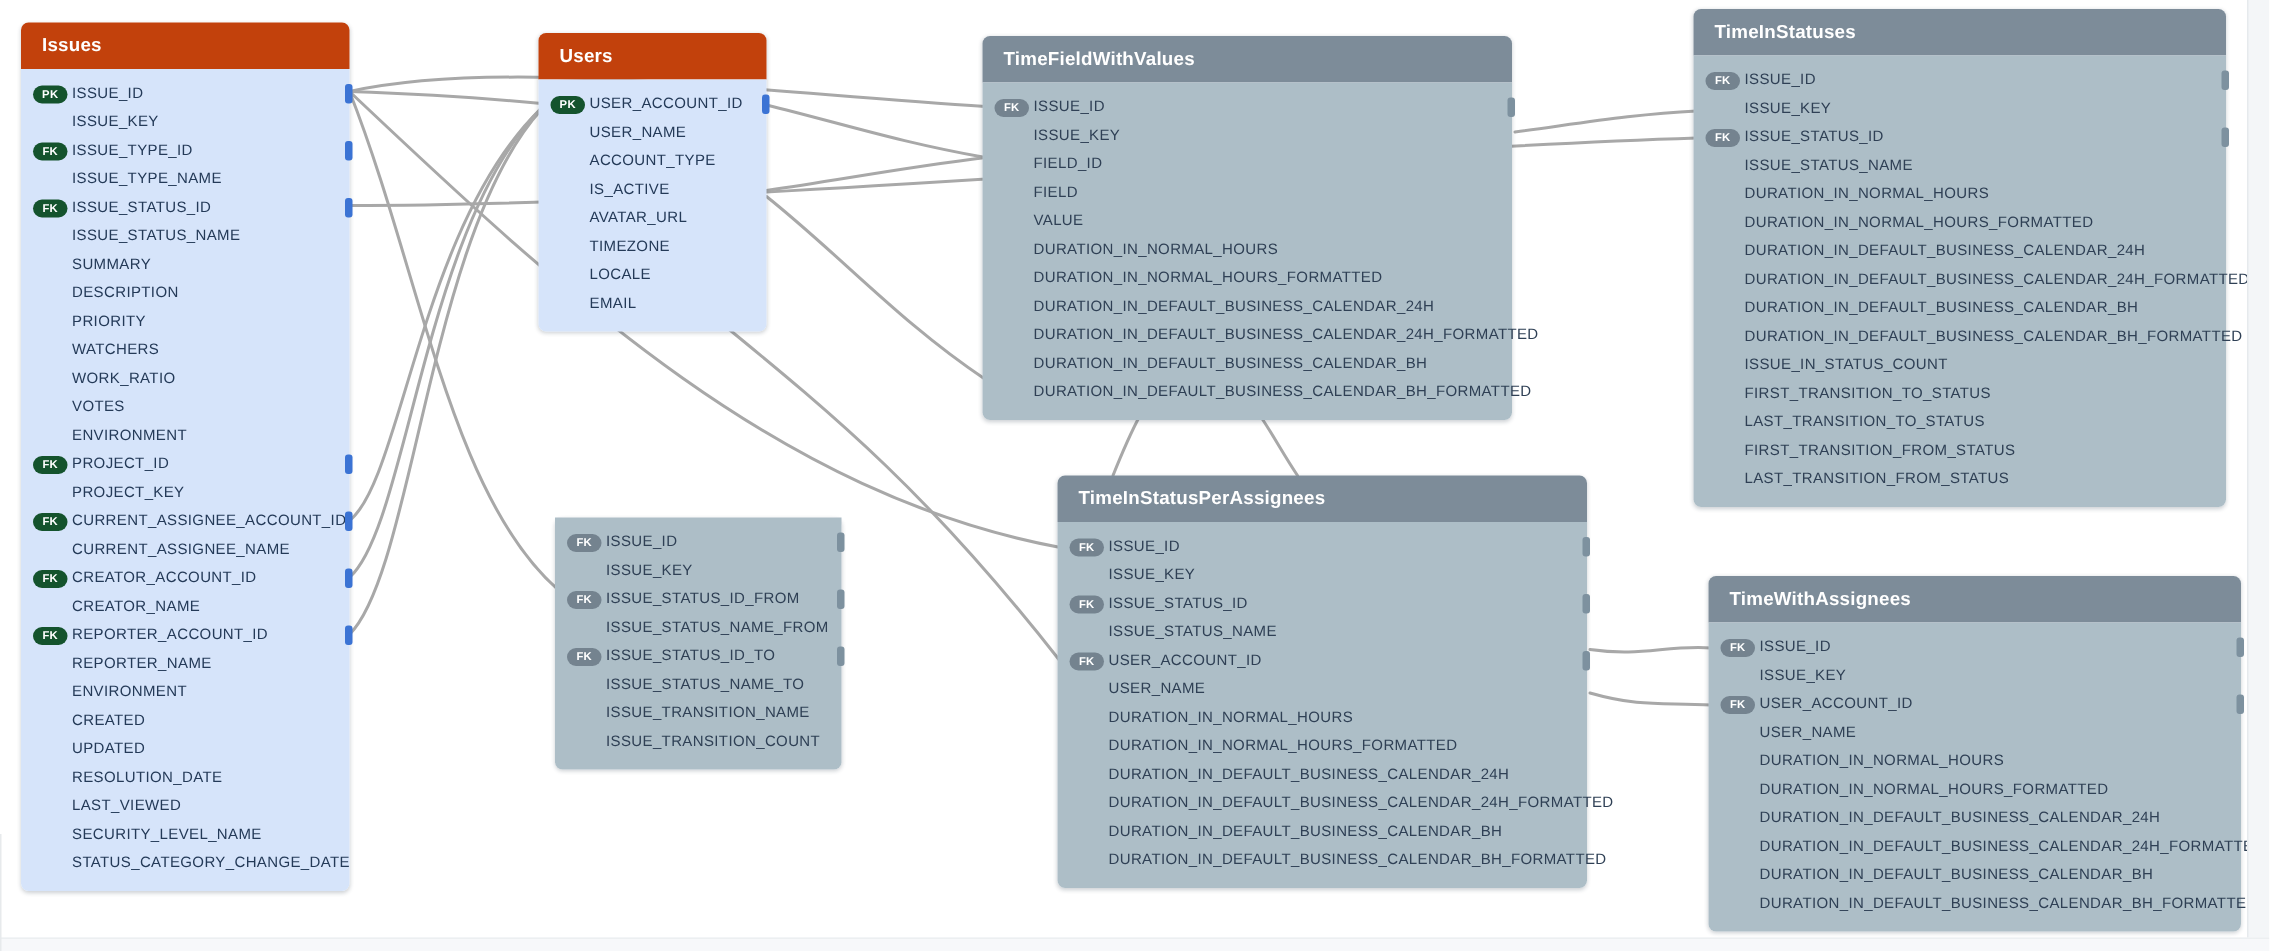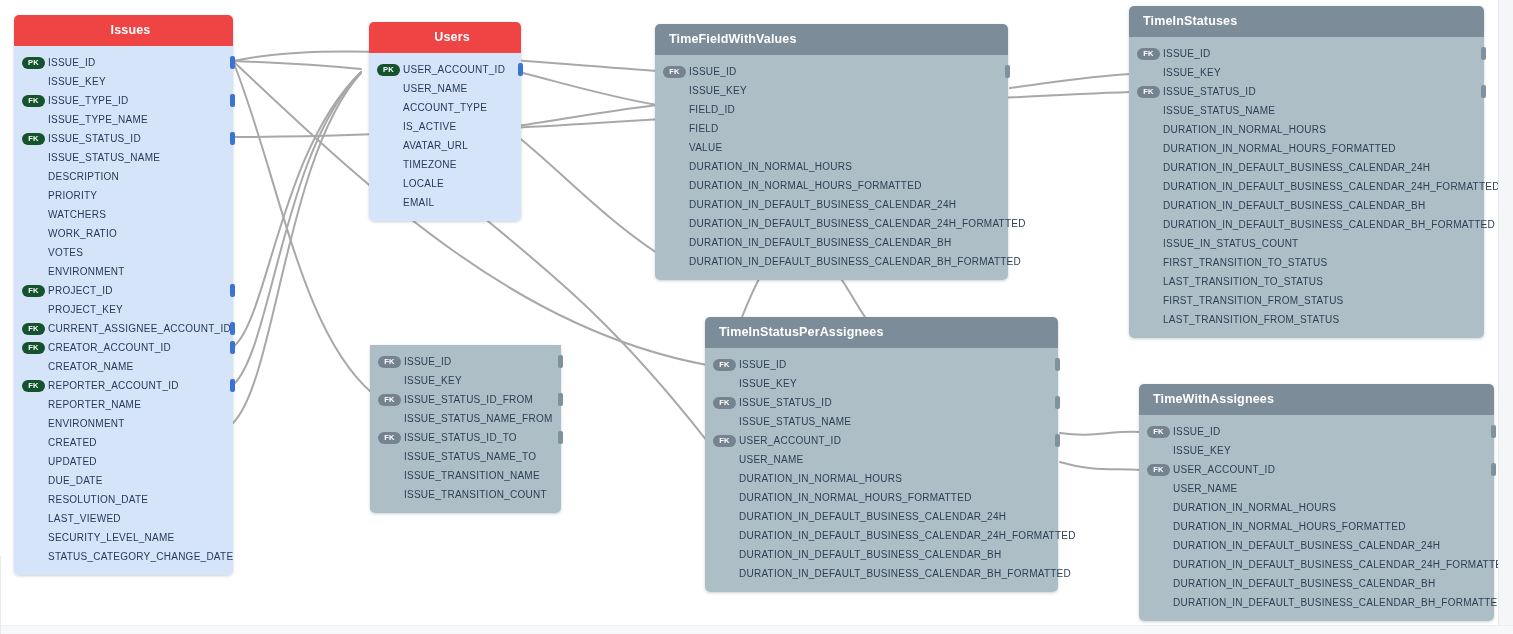--- a/index.html
+++ b/index.html
@@ -118,21 +118,21 @@
   .port {
     position: absolute;
     width: 5px;
     height: 13px;
     border-radius: 2px;
     top: 3px;
   }
   .port.right { right: -2px; }
 
   
-  .theme-blue .table-header { background: #ef4444; text-align: center; }
+  .theme-blue .table-header { background: #c2410c; }
   .theme-blue .table-body   { background: #d6e4fa; }
   .theme-blue .col-row      { color: #243a58; }
   .theme-blue .key-badge    { background: #14532d; }
   .theme-blue .port         { background: #3b73d4; }
 
   
   .theme-slate .table-header { background: #7d8c99; }
   .theme-slate .table-body   { background: #adbec7; }
   .theme-slate .col-row      { color: #2f4055; }
   .theme-slate .key-badge    { background: #74838f; }
@@ -166,44 +166,45 @@
   <div id="tables-layer">
       <div class="table-card theme-blue" style="left: 14px; top: 15px; width: 219px;">
         <div class="table-header">Issues</div>
         <div class="table-body">
           <div class="col-row"><span class="key-badge">PK</span><span>ISSUE_ID</span><span class="port right"></span></div>
           <div class="col-row"><span>ISSUE_KEY</span></div>
           <div class="col-row"><span class="key-badge">FK</span><span>ISSUE_TYPE_ID</span><span class="port right"></span></div>
           <div class="col-row"><span>ISSUE_TYPE_NAME</span></div>
           <div class="col-row"><span class="key-badge">FK</span><span>ISSUE_STATUS_ID</span><span class="port right"></span></div>
           <div class="col-row"><span>ISSUE_STATUS_NAME</span></div>
+          <div class="col-row"><span>SUMMARY</span></div>
           <div class="col-row"><span>DESCRIPTION</span></div>
           <div class="col-row"><span>PRIORITY</span></div>
           <div class="col-row"><span>WATCHERS</span></div>
           <div class="col-row"><span>WORK_RATIO</span></div>
           <div class="col-row"><span>VOTES</span></div>
           <div class="col-row"><span>ENVIRONMENT</span></div>
           <div class="col-row"><span class="key-badge">FK</span><span>PROJECT_ID</span><span class="port right"></span></div>
           <div class="col-row"><span>PROJECT_KEY</span></div>
           <div class="col-row"><span class="key-badge">FK</span><span>CURRENT_ASSIGNEE_ACCOUNT_ID</span><span class="port right"></span></div>
+          <div class="col-row"><span>CURRENT_ASSIGNEE_NAME</span></div>
           <div class="col-row"><span class="key-badge">FK</span><span>CREATOR_ACCOUNT_ID</span><span class="port right"></span></div>
           <div class="col-row"><span>CREATOR_NAME</span></div>
           <div class="col-row"><span class="key-badge">FK</span><span>REPORTER_ACCOUNT_ID</span><span class="port right"></span></div>
           <div class="col-row"><span>REPORTER_NAME</span></div>
           <div class="col-row"><span>ENVIRONMENT</span></div>
           <div class="col-row"><span>CREATED</span></div>
           <div class="col-row"><span>UPDATED</span></div>
-          <div class="col-row"><span>DUE_DATE</span></div>
           <div class="col-row"><span>RESOLUTION_DATE</span></div>
           <div class="col-row"><span>LAST_VIEWED</span></div>
           <div class="col-row"><span>SECURITY_LEVEL_NAME</span></div>
           <div class="col-row"><span>STATUS_CATEGORY_CHANGE_DATE</span></div>
         </div>
       </div>
-      <div class="table-card theme-blue" style="left: 369px; top: 22px; width: 152px;">
+      <div class="table-card theme-blue" style="left: 359px; top: 22px; width: 152px;">
         <div class="table-header">Users</div>
         <div class="table-body">
           <div class="col-row"><span class="key-badge">PK</span><span>USER_ACCOUNT_ID</span><span class="port right"></span></div>
           <div class="col-row"><span>USER_NAME</span></div>
           <div class="col-row"><span>ACCOUNT_TYPE</span></div>
           <div class="col-row"><span>IS_ACTIVE</span></div>
           <div class="col-row"><span>AVATAR_URL</span></div>
           <div class="col-row"><span>TIMEZONE</span></div>
           <div class="col-row"><span>LOCALE</span></div>
           <div class="col-row"><span>EMAIL</span></div>

